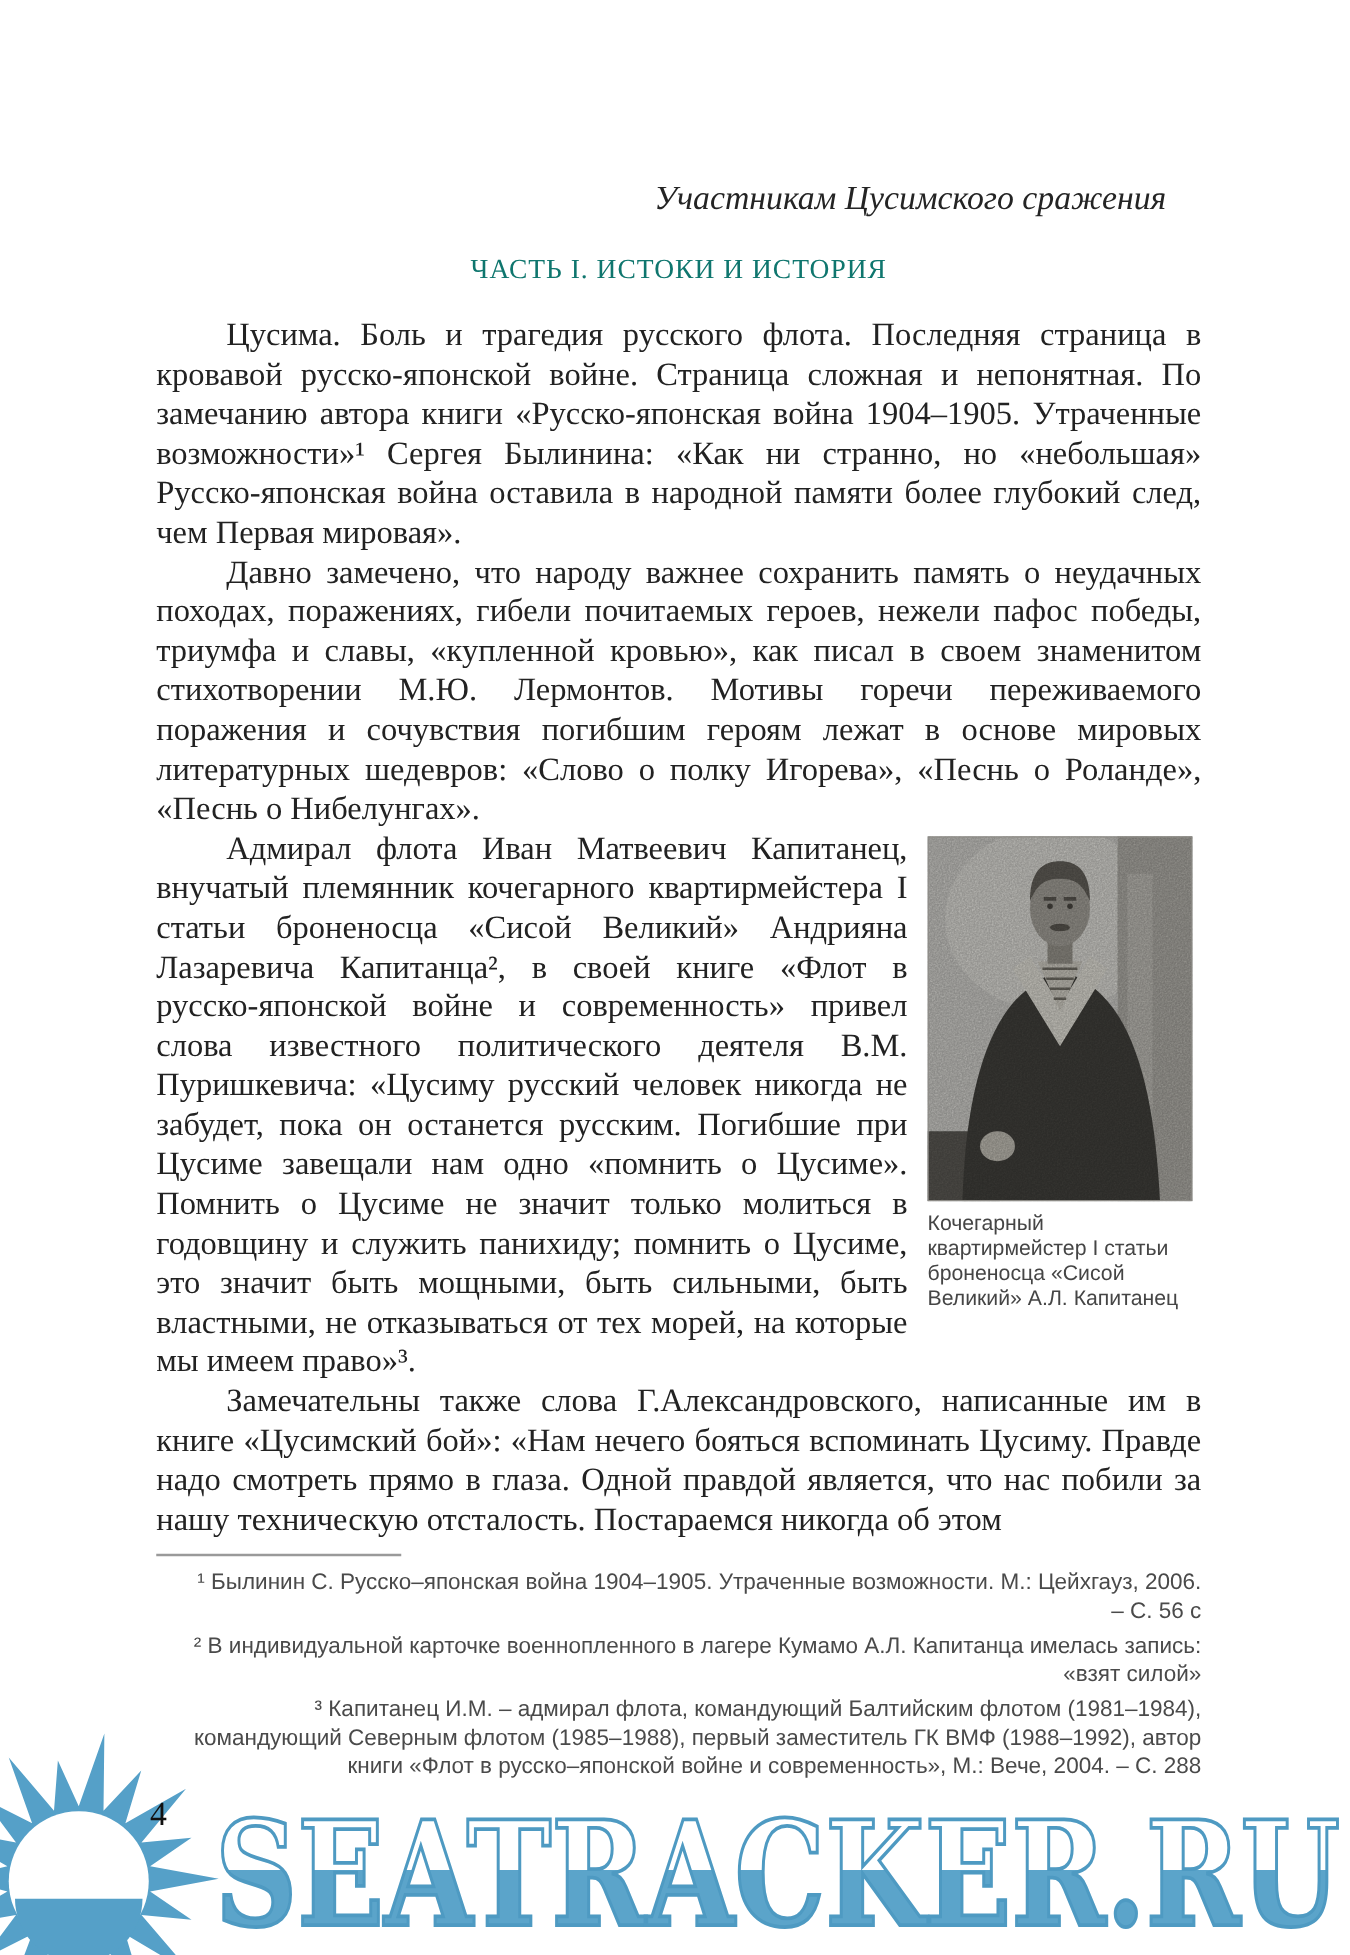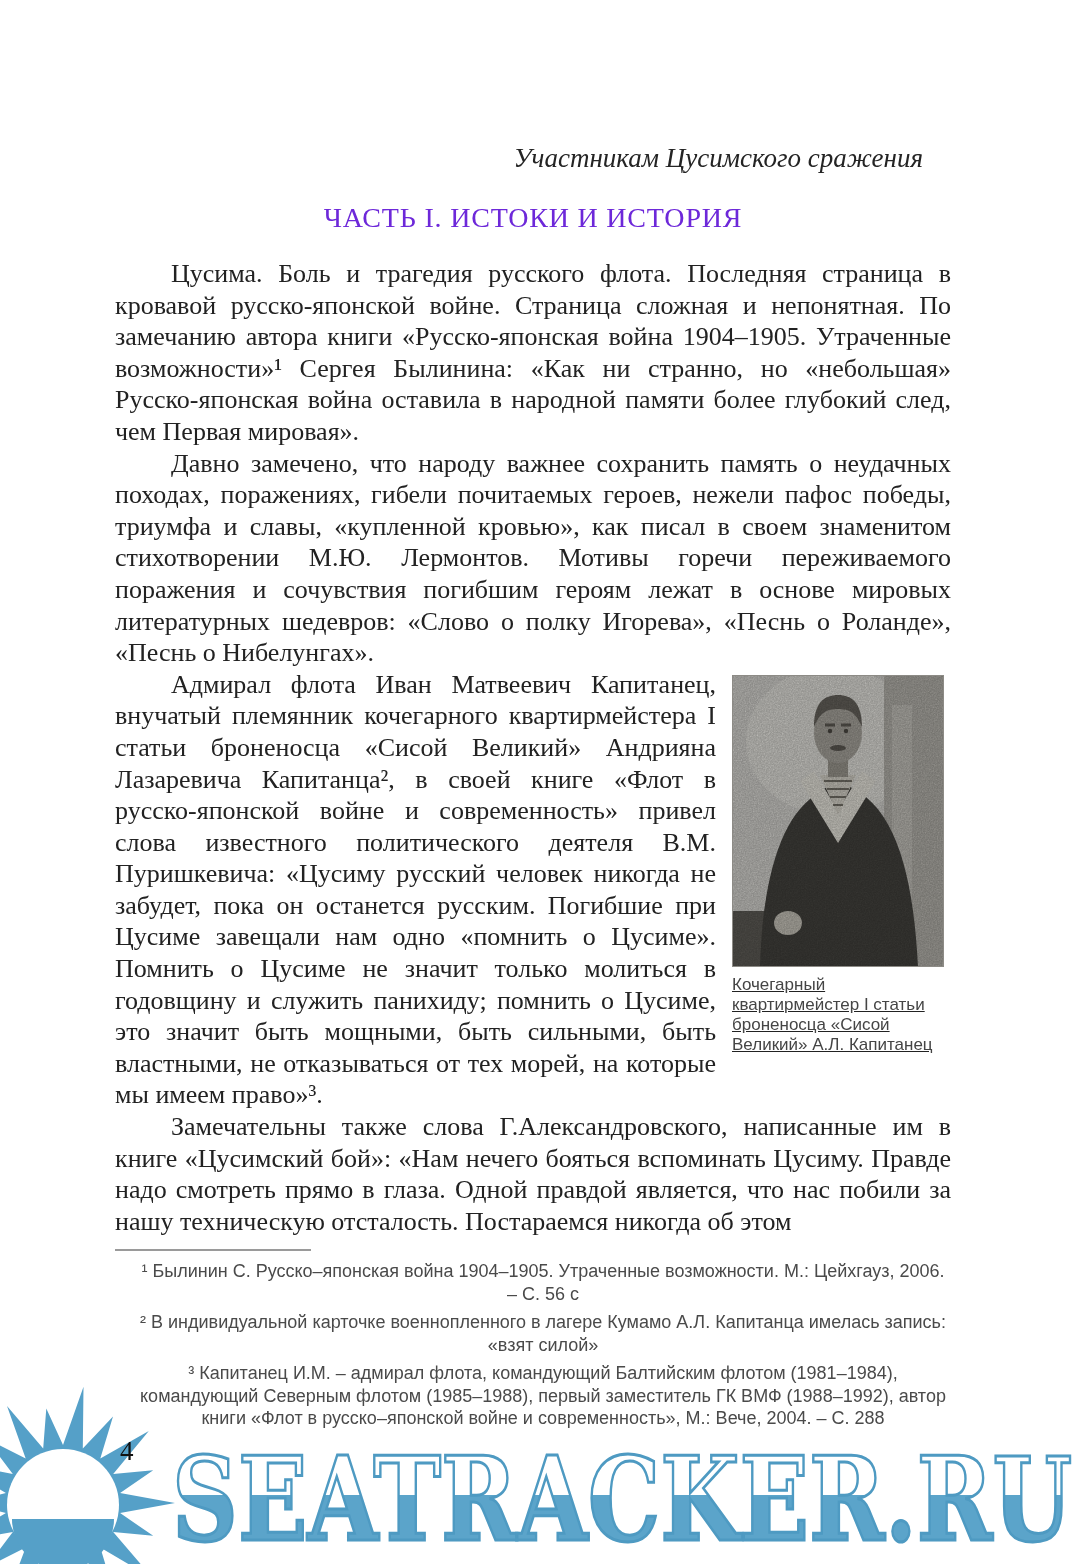--- a/index.html
+++ b/index.html
@@ -8,59 +8,58 @@
     position: relative;
     width: 1080px;
     height: 1564px;
     background: #ffffff;
     overflow: hidden;
     font-family: "Liberation Serif", serif;
     color: #1f1f1f;
   }
   .content {
     position: absolute;
-    left: 115px;
+    left: 125px;
     top: 140px;
     width: 836px;
   }
   .dedication {
     text-align: right;
     padding-right: 28px;
     font-style: italic;
     font-size: 27px;
     line-height: 36px;
     color: #242424;
   }
   .part-title {
     margin-top: 26px;
     text-align: center;
-    font-size: 28px;
+    font-size: 22px;
     letter-spacing: 0.8px;
-    color: #6d28d9;
+    color: #0f766e;
   }
   .chapter-title {
     margin-top: 24px;
     text-align: center;
     font-size: 28px;
     font-weight: bold;
     color: #1d1d1d;
   }
   .par {
     text-align: justify;
     text-indent: 56px;
     font-size: 26px;
     line-height: 31.6px;
     color: #222222;
   }
   .par.first { margin-top: 24px; }
   .photo-box {
     float: right;
     width: 193px;
     margin: 6px 26px 4px 16px;
-    text-decoration: underline;
   }
   .photo-frame { display: block; }
   .caption {
     display: block;
     margin-top: 8px;
     width: 202px;
     font-family: "Liberation Sans", sans-serif;
     font-size: 17px;
     line-height: 20px;
     color: #454545;
@@ -73,21 +72,21 @@
     height: 2px;
     background: #9a9a9a;
     margin-bottom: 9px;
   }
   .footnote {
     font-family: "Liberation Sans", sans-serif;
     font-size: 18px;
     line-height: 22.5px;
     color: #4a4a4a;
     margin-bottom: 6px;
-    text-align: center;
+    text-align: right;
     margin-left: 20px;
   }
   .pagenum {
     position: absolute;
     left: 120px;
     top: 1436px;
     font-size: 27px;
     color: #111111;
     z-index: 3;
   }

